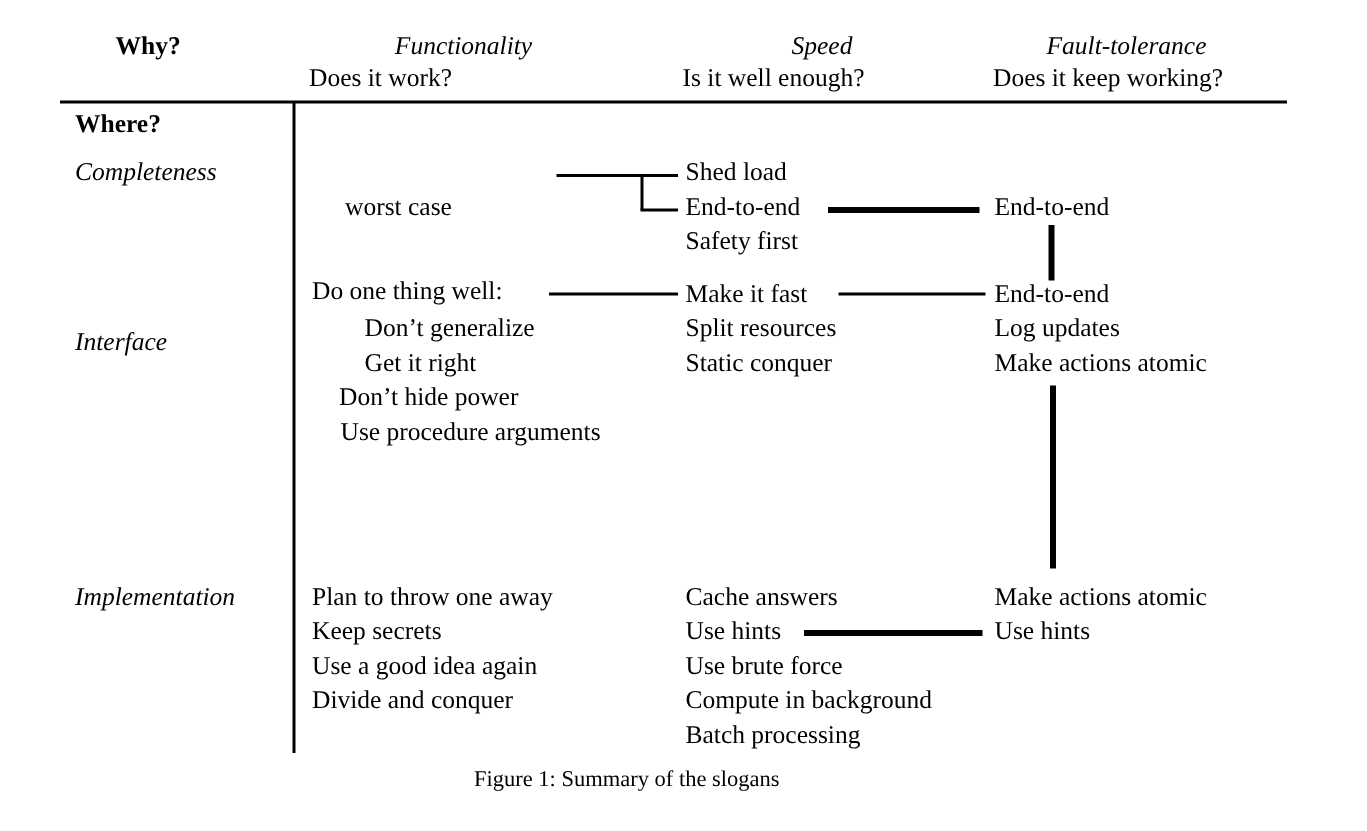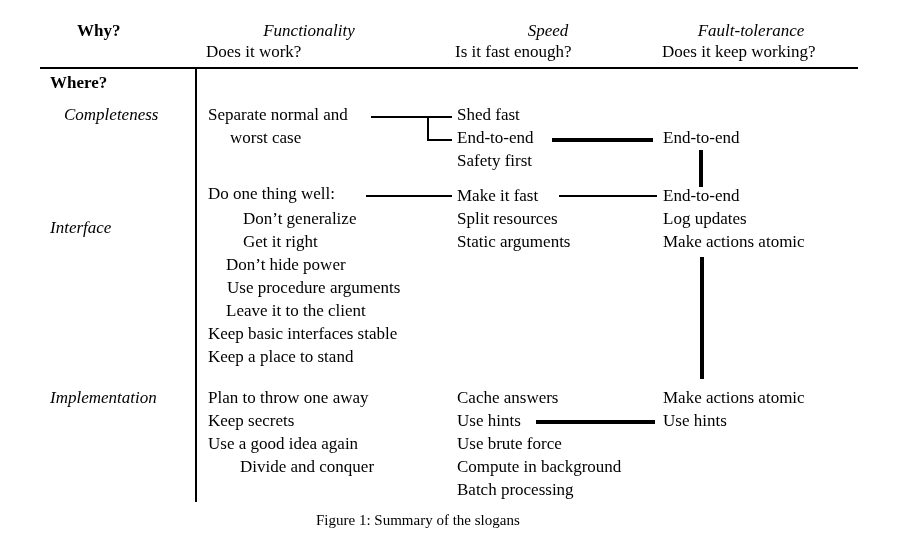--- a/index.html
+++ b/index.html
@@ -29,58 +29,54 @@
 </head>
 <body>
 
 <div id="figure">
 
   <span class="t bold" style="left:77px;  top:22px;">Why?</span>
   <span class="t italic center" style="left:309px; top:22px;">Functionality</span>
   <span class="t italic center" style="left:548px; top:22px;">Speed</span>
   <span class="t italic center" style="left:751px; top:22px;">Fault-tolerance</span>
   <span class="t" style="left:206px; top:43px;">Does it work?</span>
-  <span class="t" style="left:455px; top:43px;">Is it fast enough?</span>
+  <span class="t" style="left:455px; top:43px;">Is it well enough?</span>
   <span class="t" style="left:662px; top:43px;">Does it keep working?</span>
 
   <div class="line" style="left:40px; top:67px; width:818px; height:2px;"></div>
   <div class="line" style="left:195px; top:68px; width:2px; height:434px;"></div>
 
   <span class="t bold" style="left:50px; top:74px;">Where?</span>
 
-  <span class="t italic" style="left:64px; top:106px;">Completeness</span>
+  <span class="t italic" style="left:50px; top:106px;">Completeness</span>
   <span class="t italic" style="left:50px; top:187px;margin-top:32px;">Interface</span>
   <span class="t italic" style="left:50px; top:389px;">Implementation</span>
 
-  <span class="t" style="left:208px; top:106px;">Separate normal and</span>
   <span class="t" style="left:230px; top:129px;">worst case</span>
-  <span class="t" style="left:457px; top:106px;">Shed fast</span>
+  <span class="t" style="left:457px; top:106px;">Shed load</span>
   <span class="t" style="left:457px; top:129px;">End-to-end</span>
   <span class="t" style="left:457px; top:152px;">Safety first</span>
   <span class="t" style="left:663px; top:129px;">End-to-end</span>
 
   <span class="t" style="left:208px; top:185px;">Do one thing well:</span>
   <span class="t" style="left:243px; top:210px;">Don’t generalize</span>
   <span class="t" style="left:243px; top:233px;">Get it right</span>
   <span class="t" style="left:226px; top:256px;">Don’t hide power</span>
   <span class="t" style="left:227px; top:279px;">Use procedure arguments</span>
-  <span class="t" style="left:226px; top:302px;">Leave it to the client</span>
-  <span class="t" style="left:208px; top:325px;">Keep basic interfaces stable</span>
-  <span class="t" style="left:208px; top:348px;">Keep a place to stand</span>
   <span class="t" style="left:457px; top:187px;">Make it fast</span>
   <span class="t" style="left:457px; top:210px;">Split resources</span>
-  <span class="t" style="left:457px; top:233px;">Static arguments</span>
+  <span class="t" style="left:457px; top:233px;">Static conquer</span>
   <span class="t" style="left:663px; top:187px;">End-to-end</span>
   <span class="t" style="left:663px; top:210px;">Log updates</span>
   <span class="t" style="left:663px; top:233px;">Make actions atomic</span>
 
   <span class="t" style="left:208px; top:389px;">Plan to throw one away</span>
   <span class="t" style="left:208px; top:412px;text-align:center;">Keep secrets</span>
   <span class="t" style="left:208px; top:435px;">Use a good idea again</span>
-  <span class="t" style="left:208px; top:458px;margin-left:32px;">Divide and conquer</span>
+  <span class="t" style="left:208px; top:458px;">Divide and conquer</span>
   <span class="t" style="left:457px; top:389px;">Cache answers</span>
   <span class="t" style="left:457px; top:412px;">Use hints</span>
   <span class="t" style="left:457px; top:435px;">Use brute force</span>
   <span class="t" style="left:457px; top:458px;">Compute in background</span>
   <span class="t" style="left:457px; top:481px;text-align:center;">Batch processing</span>
   <span class="t" style="left:663px; top:389px;">Make actions atomic</span>
   <span class="t" style="left:663px; top:412px;">Use hints</span>
 
   <div class="line" style="left:371px; top:116px; width:81px;  height:2px;"></div>
   <div class="line" style="left:427px; top:116px; width:2px;   height:24px;"></div>

